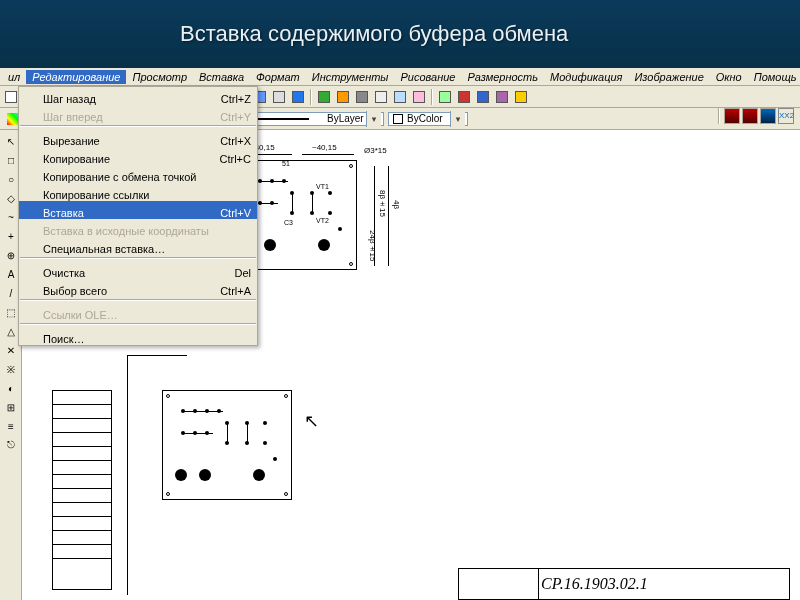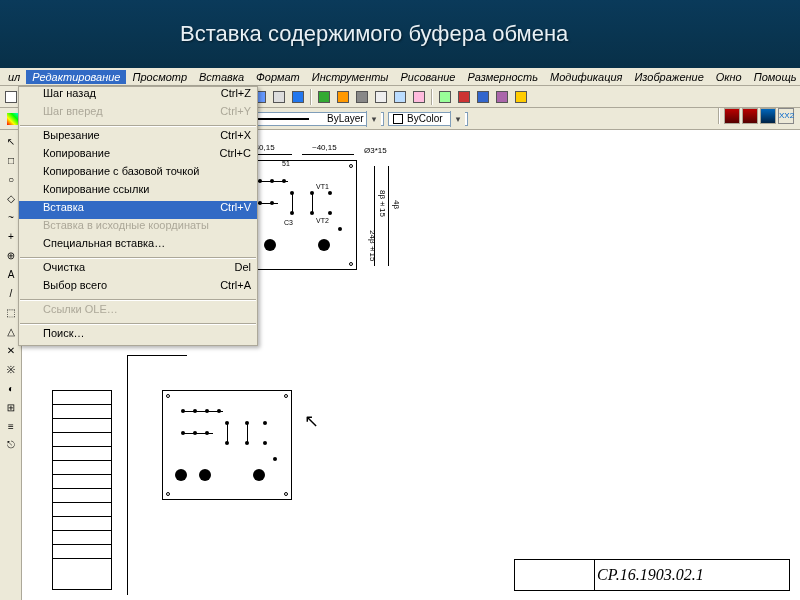--- a/index.html
+++ b/index.html
@@ -24,40 +24,40 @@
 
 .work-area { position: absolute; top: 130px; bottom: 0; left: 0; right: 0; background: #fff; }
 
 .left-toolbar { position: absolute; left: 0; top: 0; bottom: 0; width: 22px; background: #ece9d8; border-right: 1px solid #aca899; display: flex; flex-direction: column; gap: 1px; padding: 2px; }
 .left-toolbar .tb-btn { width: 18px; height: 18px; font-size: 10px; }
 
 .canvas { position: absolute; left: 22px; top: 0; right: 0; bottom: 0; background: #fff; }
 
 
 .dropdown { position: absolute; left: 18px; top: 86px; width: 240px; background: #ece9d8; border: 1px solid #aca899; box-shadow: 2px 2px 4px rgba(0,0,0,0.3); z-index: 100; font-size: 11px; }
-.dropdown .menu-item { display: flex; align-items: flex-start; height: 18px; padding: 0 6px 0 24px; position: relative; }
+.dropdown .menu-item { display: flex; align-items: flex-end; height: 18px; padding: 0 6px 0 24px; position: relative; }
 .dropdown .menu-item.disabled { color: #aca899; }
 .dropdown .menu-item.highlighted { background: #316ac5; color: #fff; }
 .dropdown .menu-item .shortcut { margin-left: auto; padding-left: 20px; }
 .dropdown .menu-sep { height: 1px; margin: 2px 1px; border-top: 1px solid #aca899; border-bottom: 1px solid #fff; }
 
 
 .pcb { position: absolute; border: 1.5px solid #000; background: #fff; }
 .pcb .hole { position: absolute; width: 4px; height: 4px; border: 1px solid #000; border-radius: 50%; }
 .pcb .pad  { position: absolute; background: #000; border-radius: 50%; }
 .pcb .pad-mid { width: 4px; height: 4px; }
 .pcb .pad-big { width: 12px; height: 12px; }
 .pcb .trace { position: absolute; background: #000; height: 1px; }
 .pcb .trace-v { position: absolute; background: #000; width: 1px; }
 .dim-line { position: absolute; border-top: 1px solid #000; }
 .dim-line-v { position: absolute; border-left: 1px solid #000; }
 .dim-text { position: absolute; font-size: 8px; font-family: Arial; }
 .comp-label { position: absolute; font-size: 7px; font-family: Arial; }
 
-.title-block { position: absolute; right: 10px; bottom: 9px; width: 276px; border: 1.5px solid #000; font-size: 8px; }
+.title-block { position: absolute; right: 10px; bottom: 0; width: 332px; border: 1.5px solid #000; font-size: 8px; }
 .tb-row { display: flex; border-bottom: 1px solid #000; height: 14px; }
 .tb-row:last-child { border-bottom: none; }
 .tb-cell { border-right: 1px solid #000; padding: 0 2px; display: flex; align-items: center; }
 .tb-cell:last-child { border-right: none; }
 .tb-main { font-family: 'Times New Roman', serif; font-style: italic; font-size: 16px; text-align: center; flex: 1; }
 
 .table-strip { position: absolute; left: 30px; top: 260px; width: 60px; height: 200px; border: 1px solid #000; }
 .table-strip div { border-bottom: 1px solid #000; height: 14px; font-size: 6px; padding: 0 1px; }
 
 
@@ -217,21 +217,21 @@
     <div class="menu-sep"></div>
     <div class="menu-item">
       <span>Вырезание</span>
       <span class="shortcut">Ctrl+X</span>
     </div>
     <div class="menu-item">
       <span>Копирование</span>
       <span class="shortcut">Ctrl+C</span>
     </div>
     <div class="menu-item">
-      <span>Копирование с базовой точкой</span>
+      <span>Копирование с обмена точкой</span>
     </div>
     <div class="menu-item">
       <span>Копирование ссылки</span>
     </div>
     <div class="menu-item highlighted">
       <span>Вставка</span>
       <span class="shortcut">Ctrl+V</span>
     </div>
     <div class="menu-item disabled">
       <span>Вставка в исходные координаты</span>

